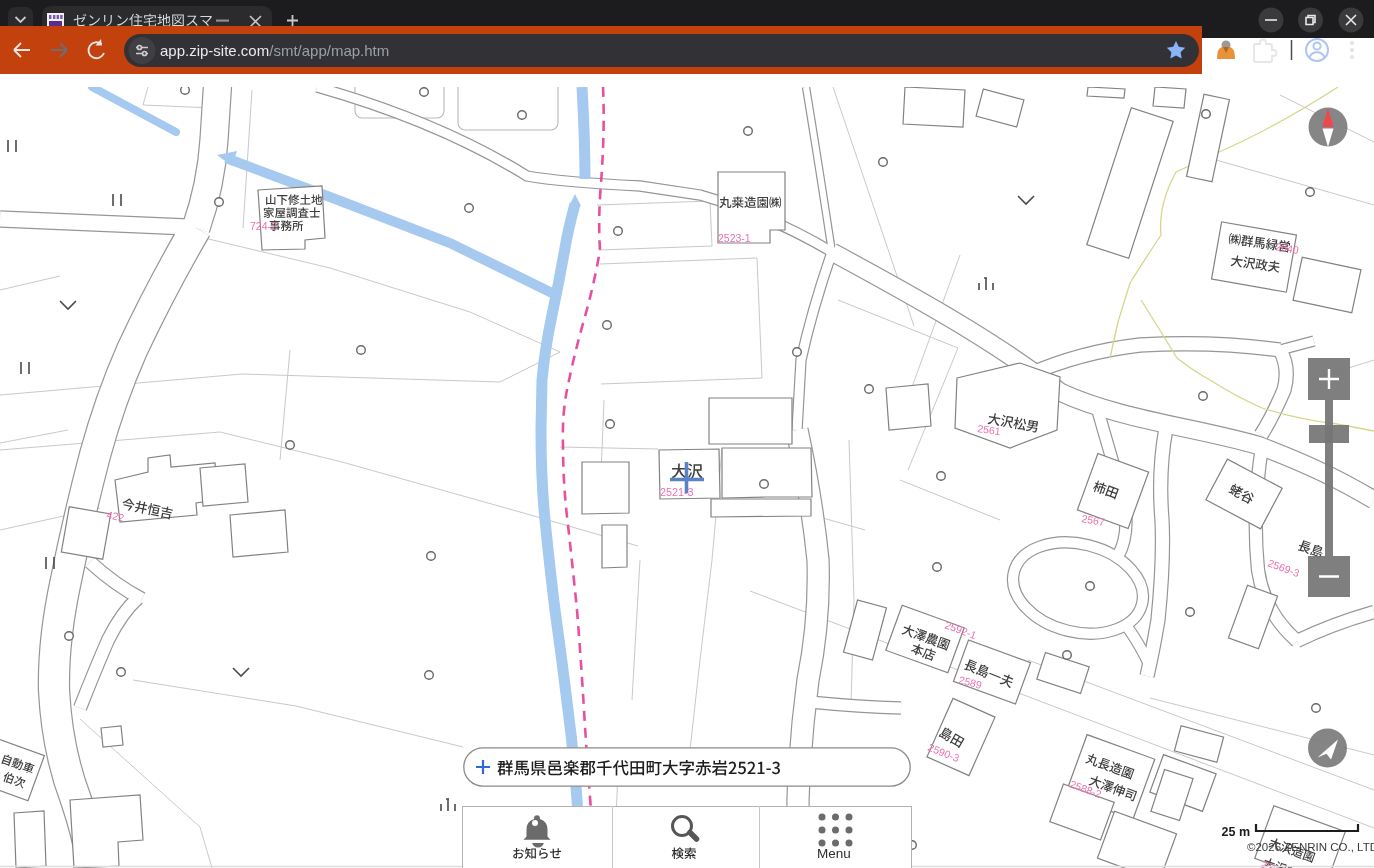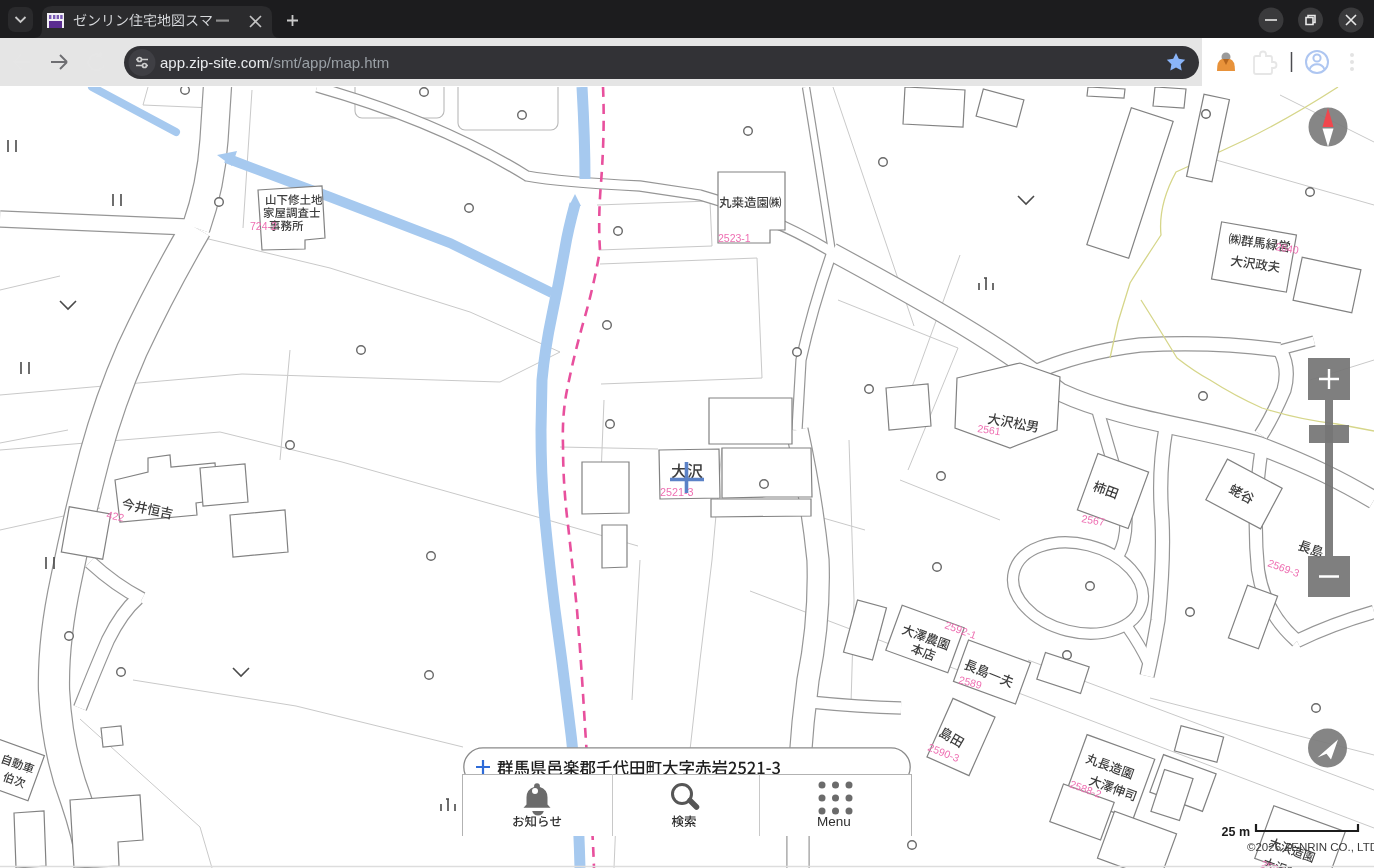--- a/index.html
+++ b/index.html
@@ -1,19 +1,19 @@
 <!DOCTYPE html>
 <html><head><meta charset="utf-8"><style>
 *{margin:0;padding:0;box-sizing:border-box}
 body{width:1374px;height:868px;overflow:hidden;font-family:"Liberation Sans",sans-serif;background:#ffffff;position:relative}
 #tabstrip{position:absolute;left:0;top:0;width:1374px;height:38px;background:#1c1c1e}
-#toolbar{position:absolute;left:0;top:38px;width:1202px;height:48px;background:#e5e5e5}
+#toolbar{position:absolute;left:0;top:26px;width:1202px;height:48px;background:#c2410c}
 #maparea{position:absolute;left:0;top:87px;width:1155px;height:781px;background:#fff}
 #pill{position:absolute;left:463px;top:747px;width:448px;height:40px}
-#bar{position:absolute;left:462px;top:774px;width:385px;height:62px}
+#bar{position:absolute;left:462px;top:806px;width:385px;height:62px}
 svg{display:block}
 </style></head>
 <body>
 
 <div id="tabstrip">
  <svg width="1374" height="38" viewBox="0 0 1374 38">
   <rect x="8" y="7" width="25" height="25" rx="7" fill="#2a2a2c"></rect>
   <path d="M15.5,17 L20.5,22 L25.5,17" stroke="#c9c9c9" stroke-width="1.8" fill="none"></path>
   <path d="M34,38 q8,-0.5 8,-8.5 L42,16 q0,-10 10,-10 L262,6 q10,0 10,10 L272,29.5 q0,8.5 8,8.5 Z" fill="#2b2b2d"></path>
   <g transform="translate(47,13)">

